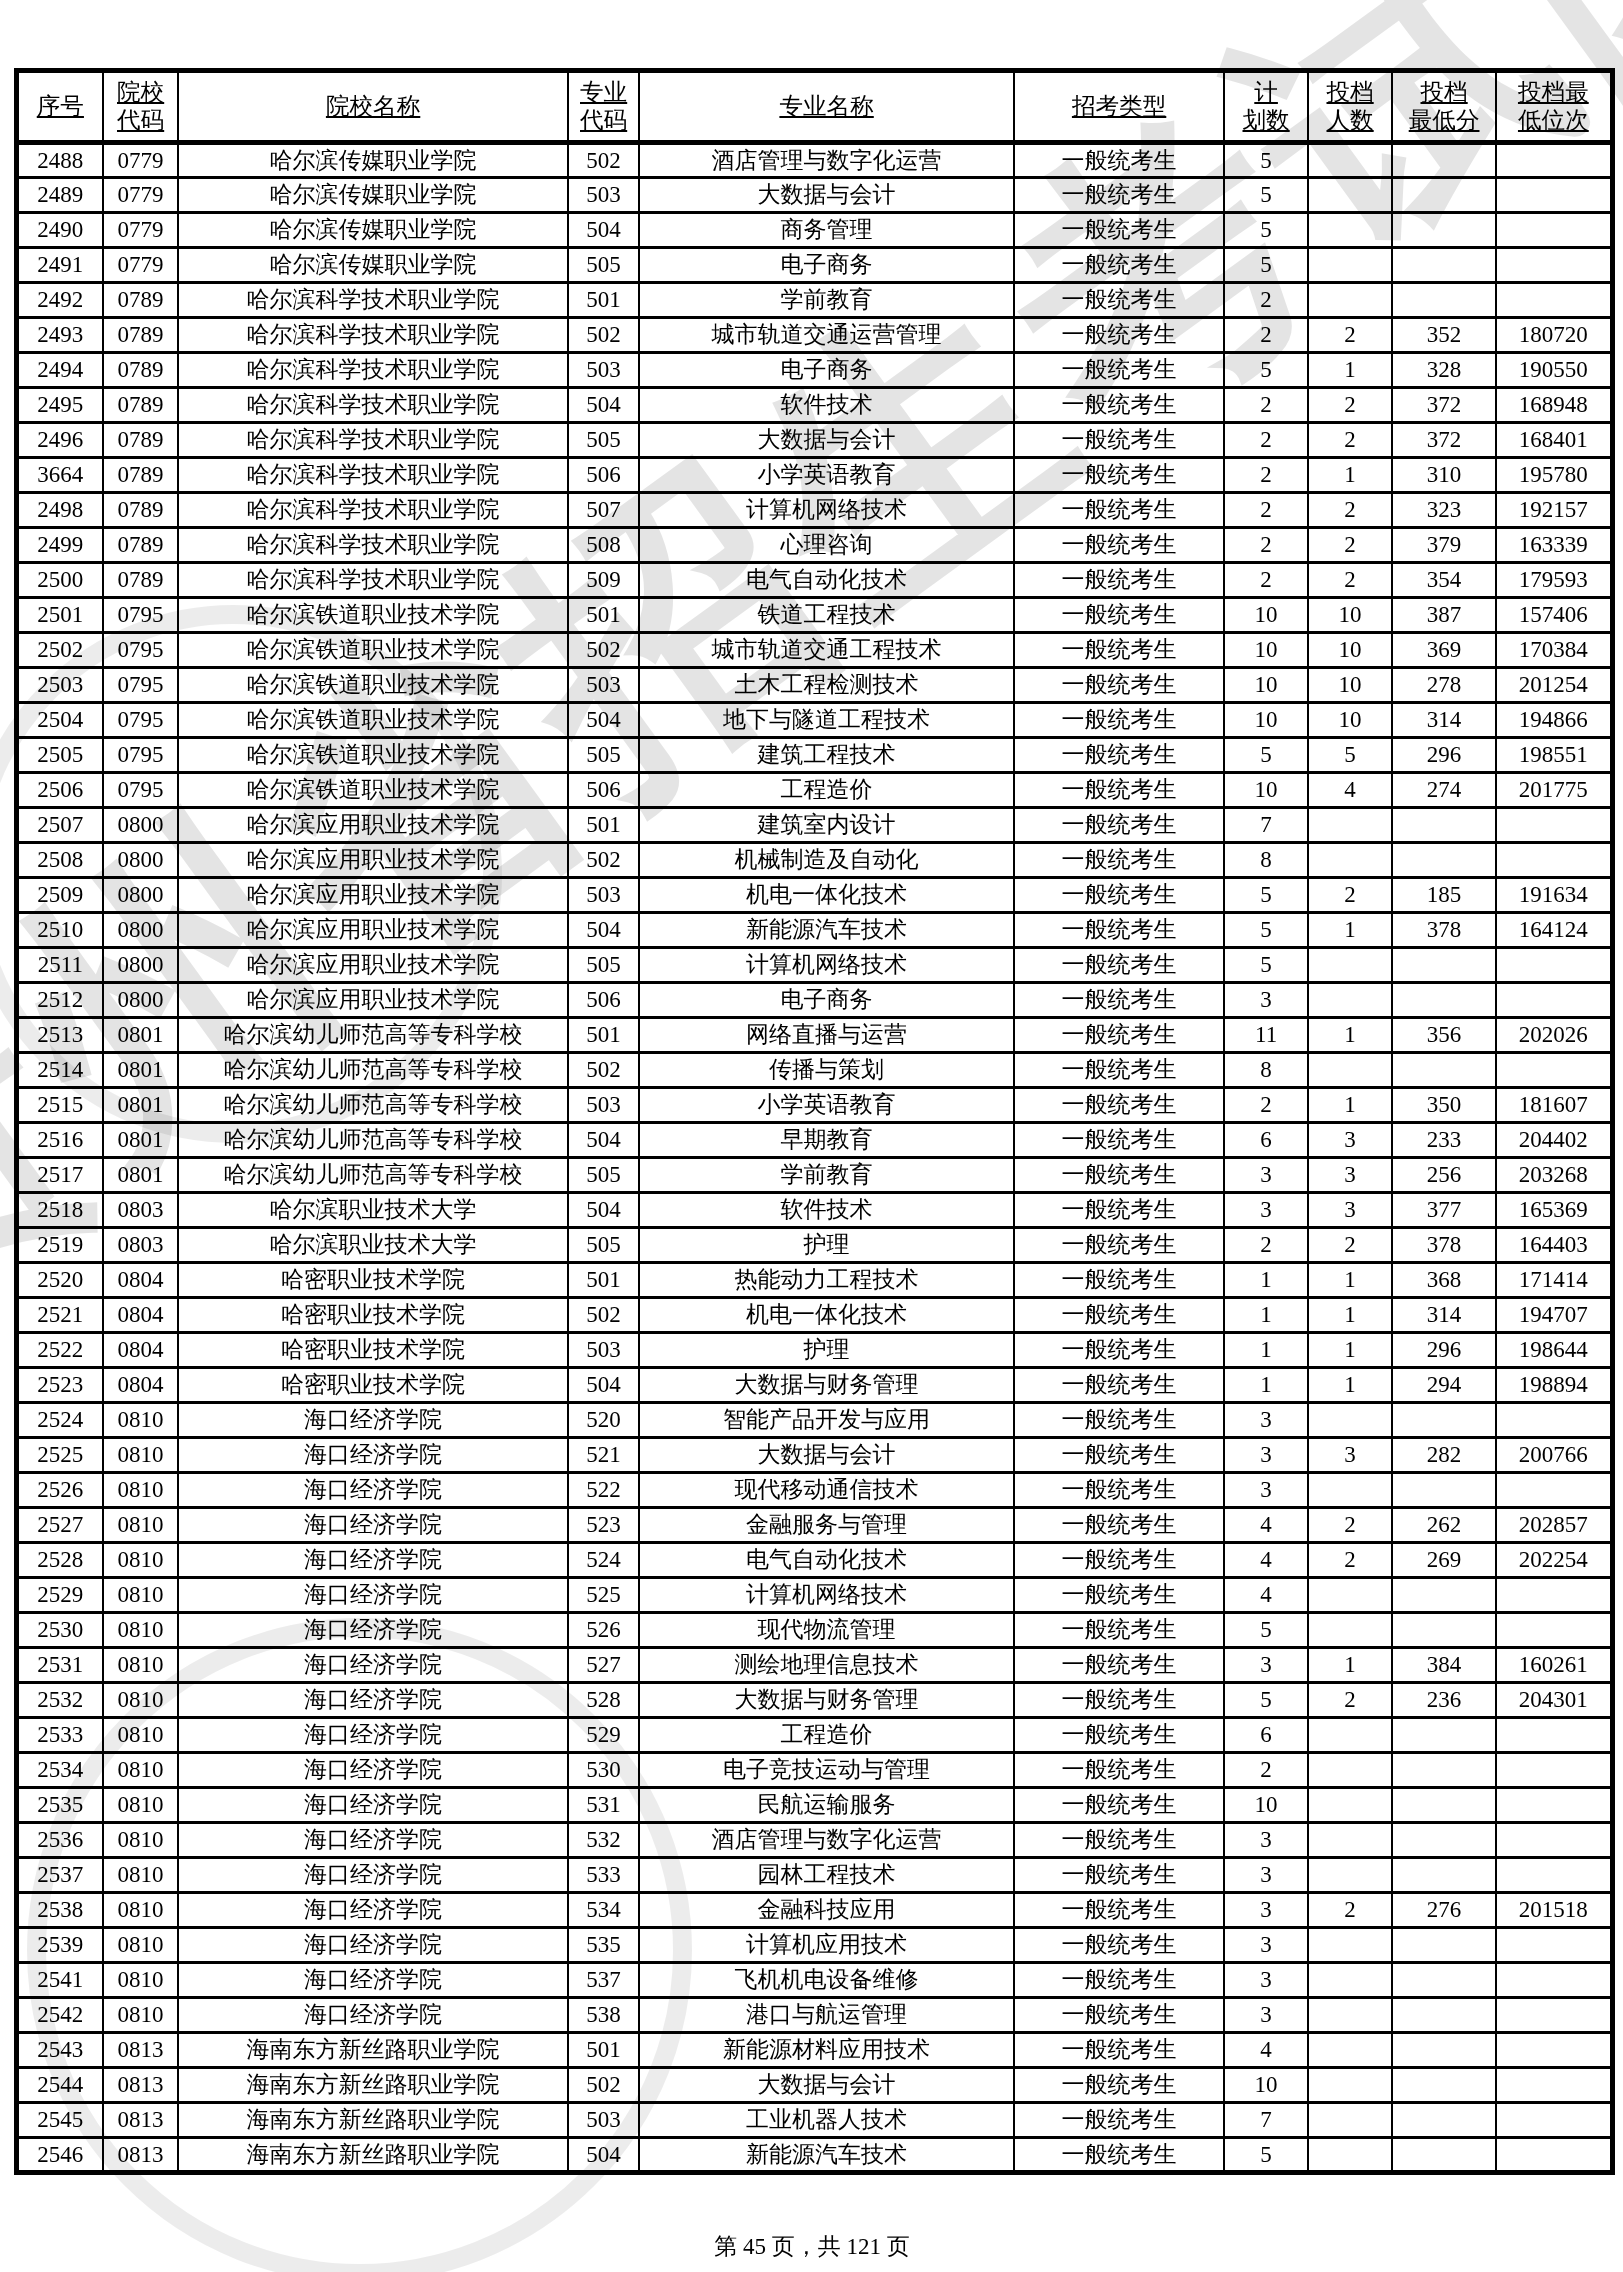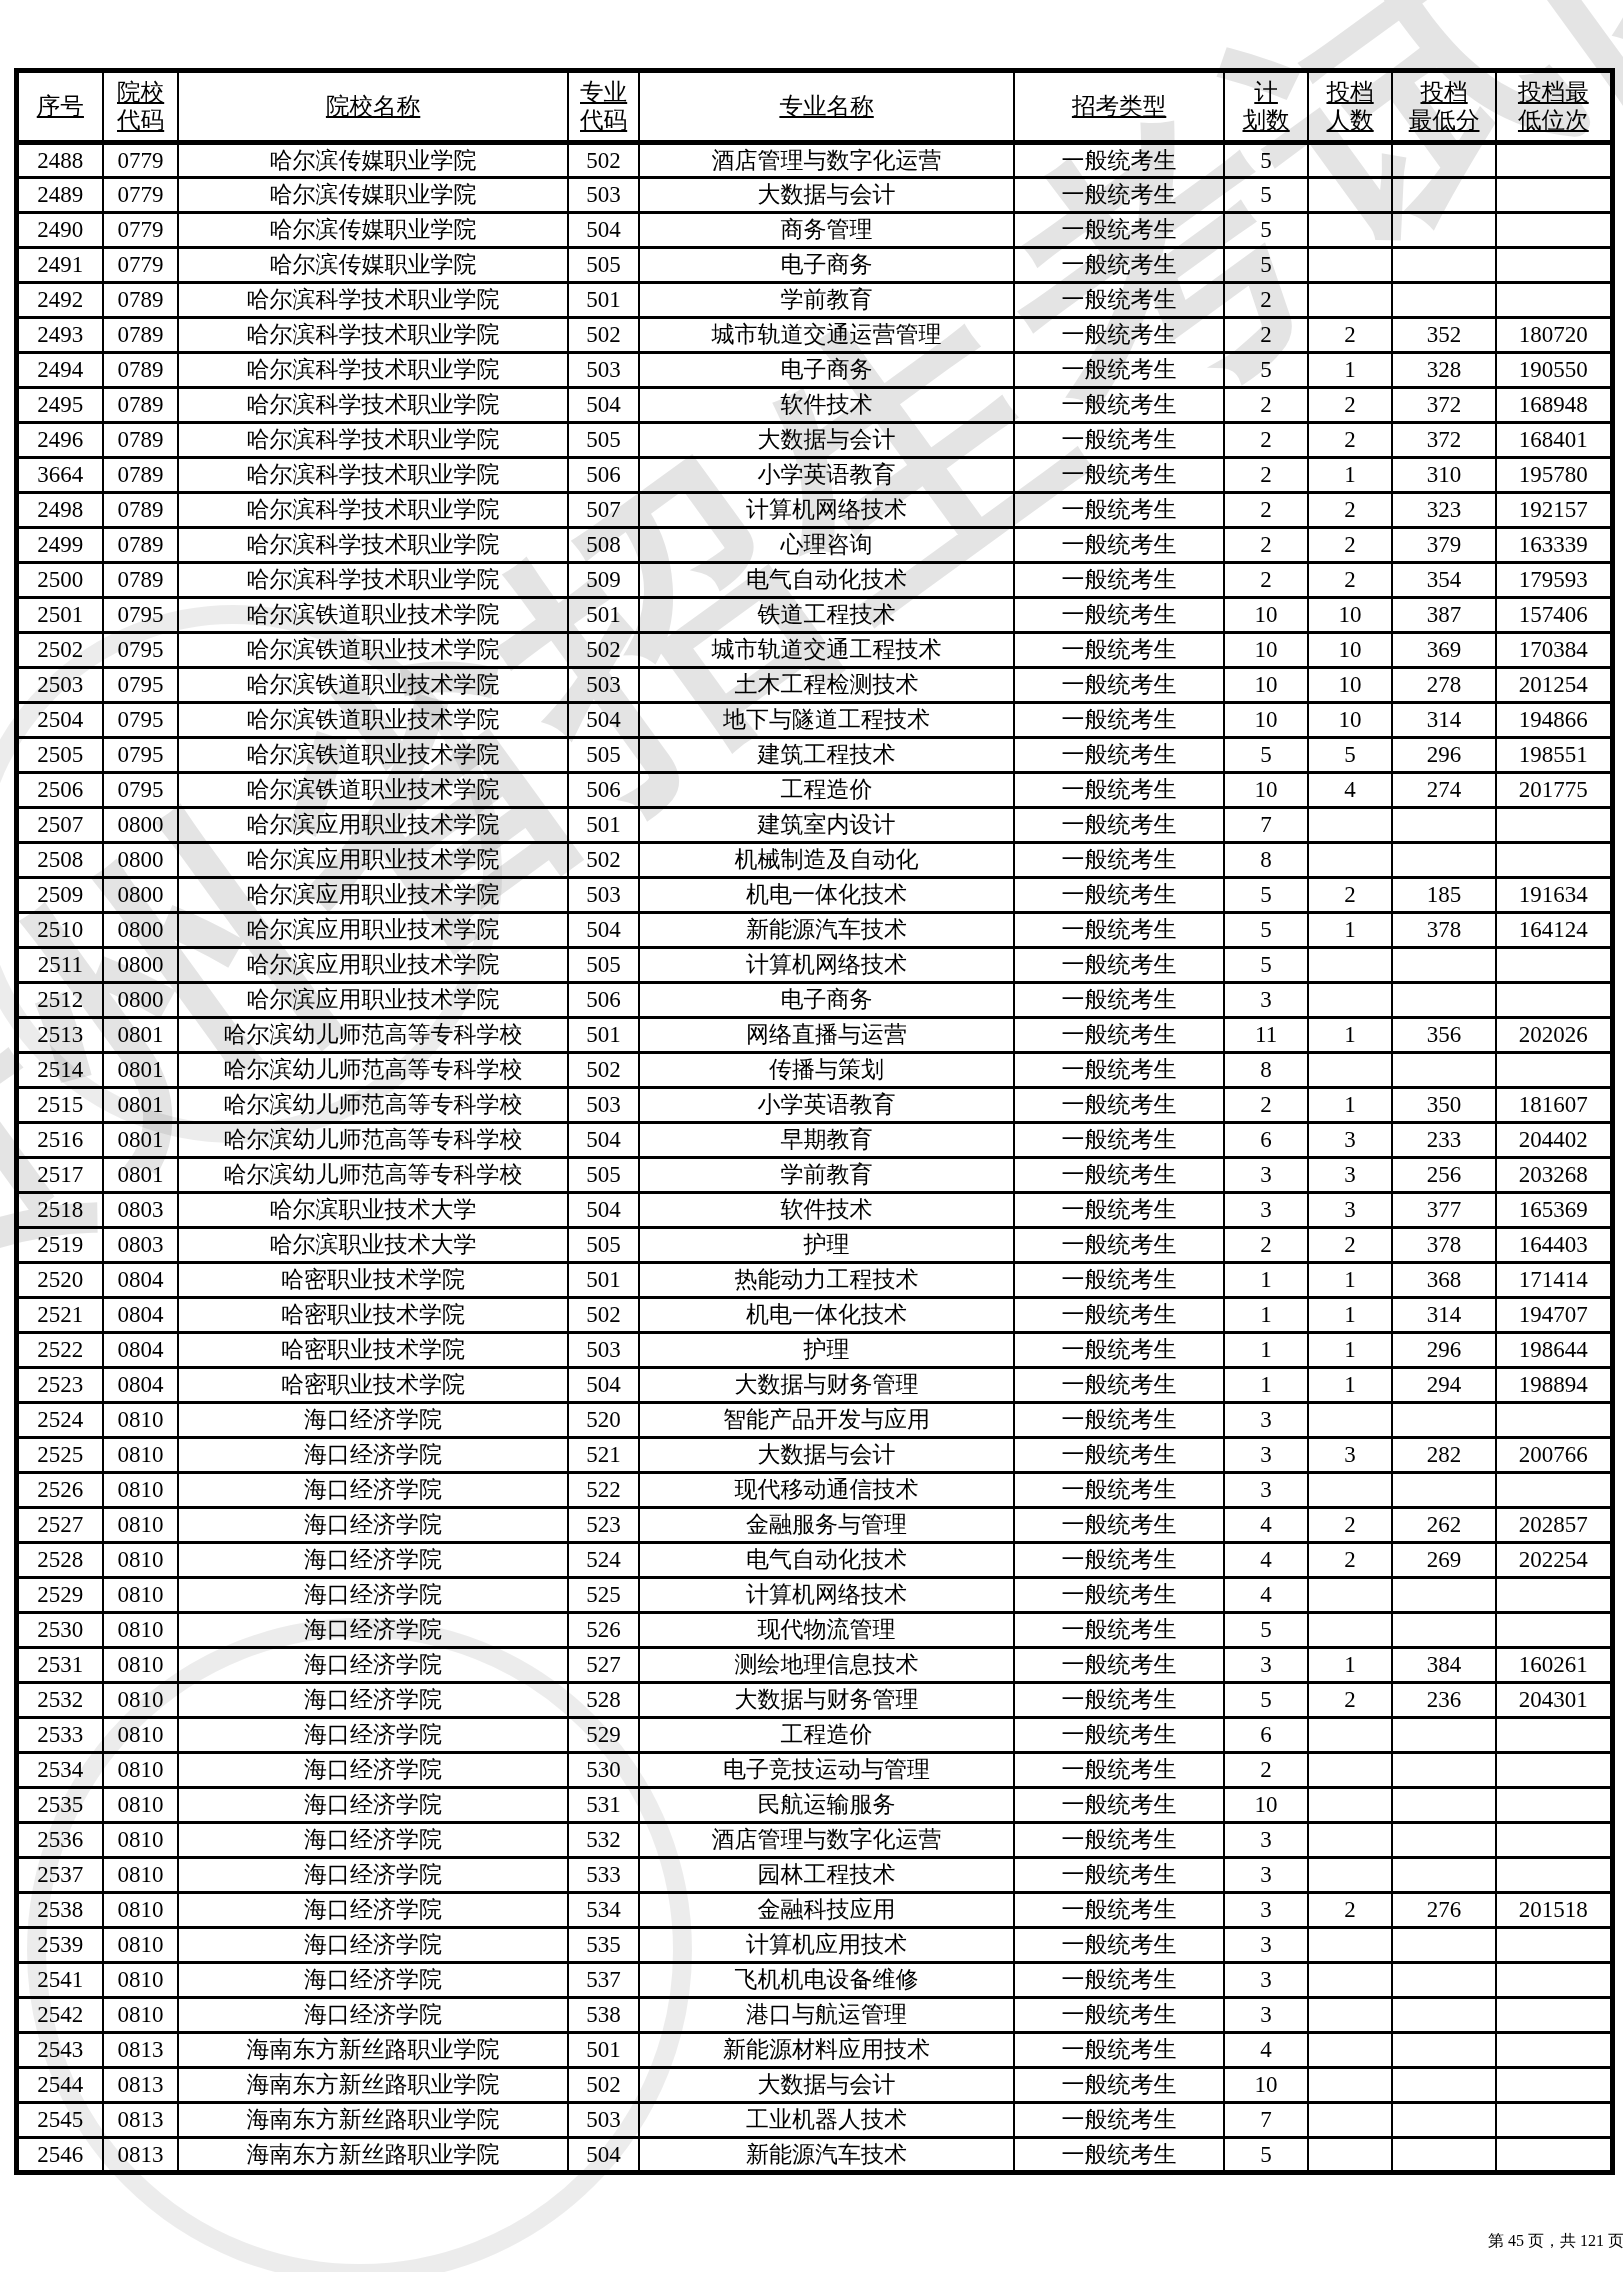--- a/index.html
+++ b/index.html
@@ -98,22 +98,22 @@
   }
   table.grid tbody td {
     white-space: nowrap;
   }
   
   .footer {
     position: absolute;
     left: 0;
     right: 0;
     top: 2231px;
-    text-align: right;
-    font-size: 16px;
+    text-align: center;
+    font-size: 23px;
     z-index: 2;
     color: #000;
   }
 </style>
 </head>
 <body>
 
 <div class="page">
 
   <div class="watermark">

